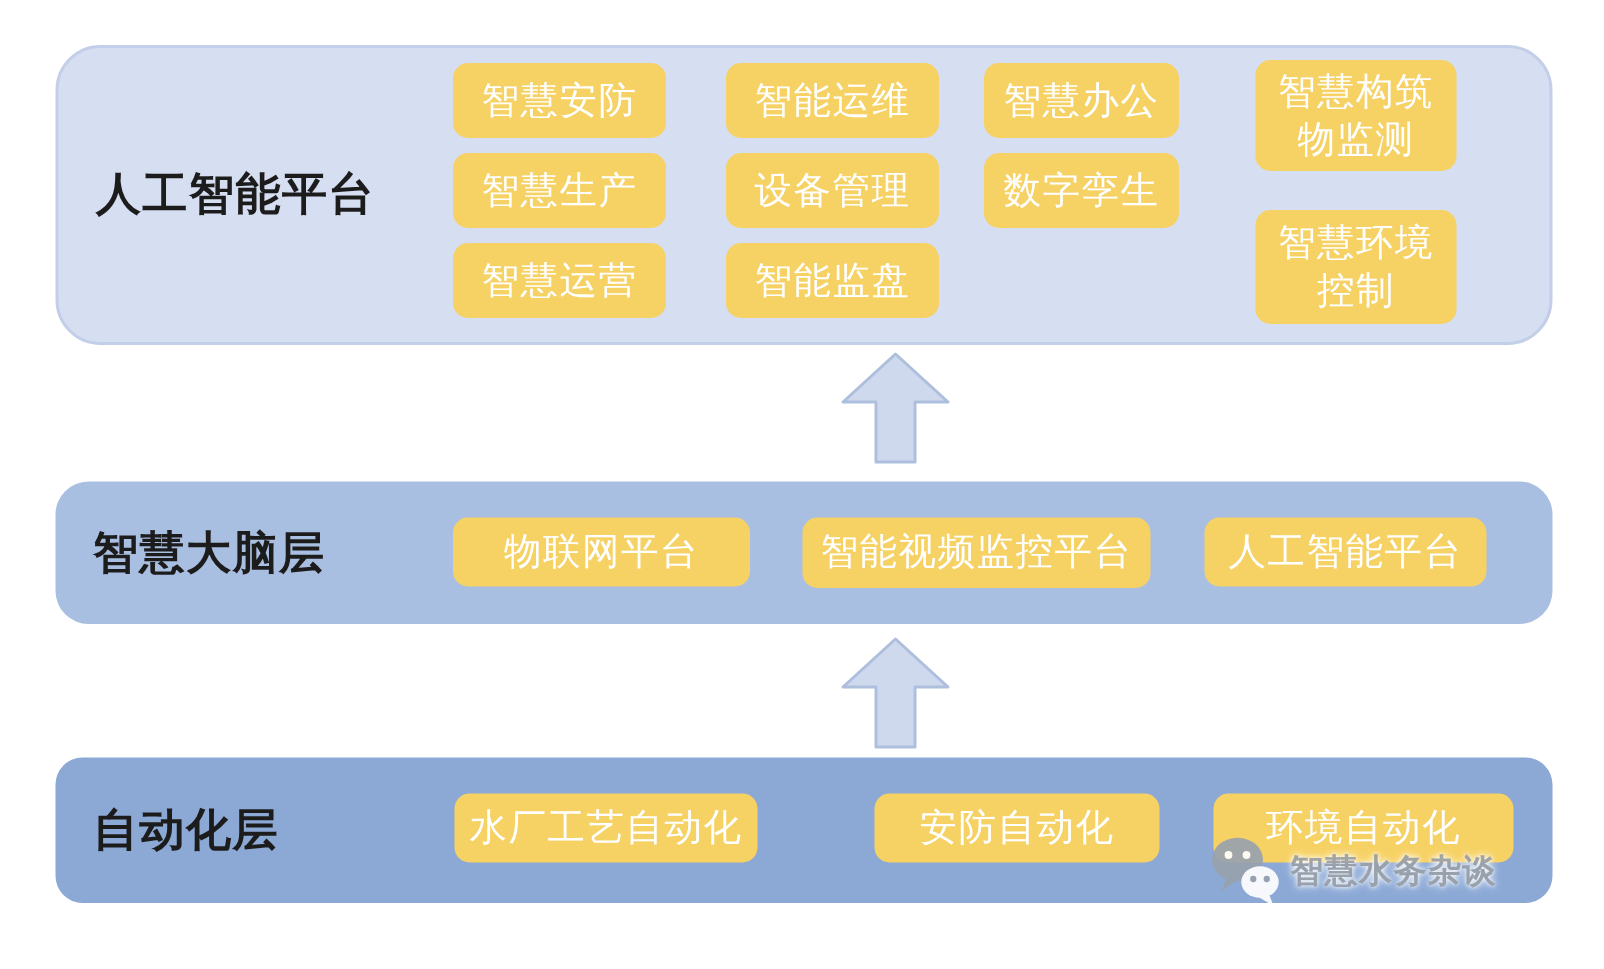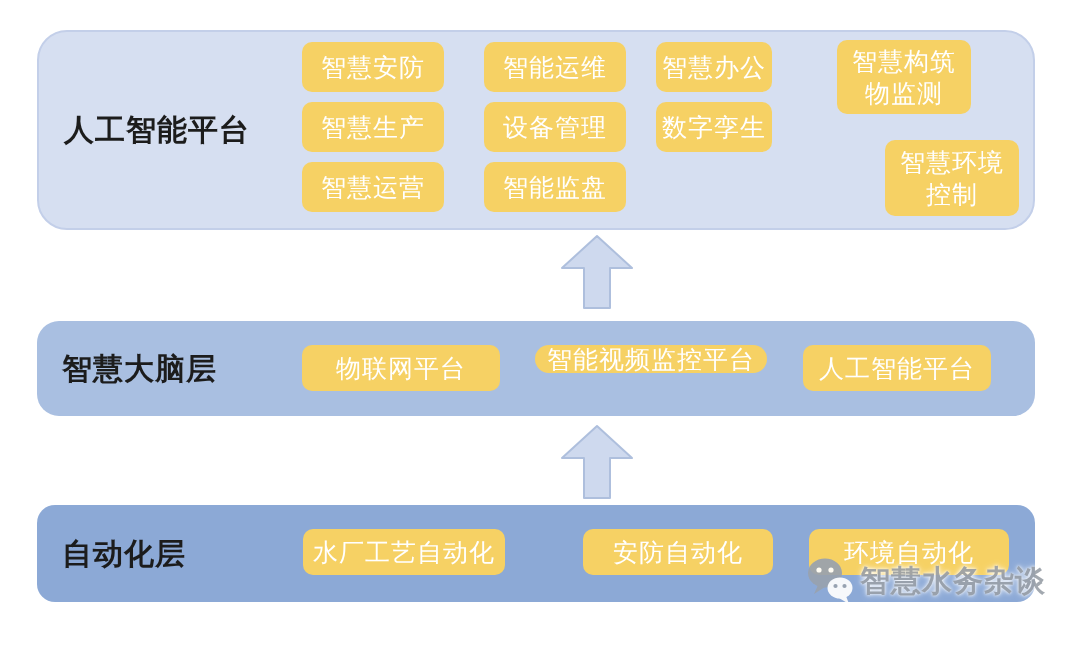--- a/index.html
+++ b/index.html
@@ -15,40 +15,40 @@
     position:absolute;left:25px;top:50%;transform:translateY(-50%);
     font-size:30px;font-weight:600;color:var(--label-color,#1c1c1c);letter-spacing:1px;
   }
   .node{
     position:absolute;background:var(--node-bg,#f6d164);color:var(--node-text,#ffffff);
     border-radius:10px;display:flex;align-items:center;justify-content:center;
     font-size:25px;text-align:center;white-space:pre-line;line-height:1.3;letter-spacing:1px;
   }
   
   .c1{left:263px;width:142px;} .c2{left:445px;width:142px;}
-  .c3{left:617px;width:116px;} .c4{left:798px;width:134px;}
+  .c3{left:617px;width:130px;} .c4{left:798px;width:134px;}
   .r1{top:10px;height:50px;} .r2{top:70px;height:50px;} .r3{top:130px;height:50px;}
-  .tall1{top:8px;height:74px;} .tall2{top:108px;height:76px;margin-left:48px;}
+  .tall1{top:8px;height:74px;} .tall2{top:108px;height:76px;}
   
   .p1{left:265px;top:24px;width:198px;height:46px;}
-  .p2{left:498px;top:24px;width:232px;height:28px;border-radius:15px;}
+  .p2{left:498px;top:24px;width:232px;height:47px;}
   .p3{left:766px;top:24px;width:188px;height:46px;}
   
   .a1{left:266px;top:24px;width:202px;height:46px;}
   .a2{left:546px;top:24px;width:190px;height:46px;}
   .a3{left:772px;top:24px;width:200px;height:46px;}
   .arrow{position:absolute;left:560px;}
   .arrow.one{top:234px;} .arrow.two{top:424px;}
   .arrow path{fill:var(--arrow-fill,#ced9ee);stroke:var(--arrow-stroke,#aebfdd);stroke-width:2;stroke-linejoin:round;}
   .watermark{
     position:absolute;left:806px;top:556px;display:flex;align-items:center;gap:6px;
     opacity:.92;pointer-events:none;
   }
   .watermark .wm-text{
-    font-size:30px;font-weight:600;color:var(--watermark-color,#9ba1a9);
+    font-size:22px;font-weight:600;color:var(--watermark-color,#9ba1a9);
     text-shadow:0 0 3px #ffffff,0 0 6px #ffffff;letter-spacing:1px;white-space:nowrap;
   }
 </style>
 </head>
 <body>
 
 <div class="canvas">
 
   <section class="layer layer-app">
     <div class="layer-label">人工智能平台</div>

